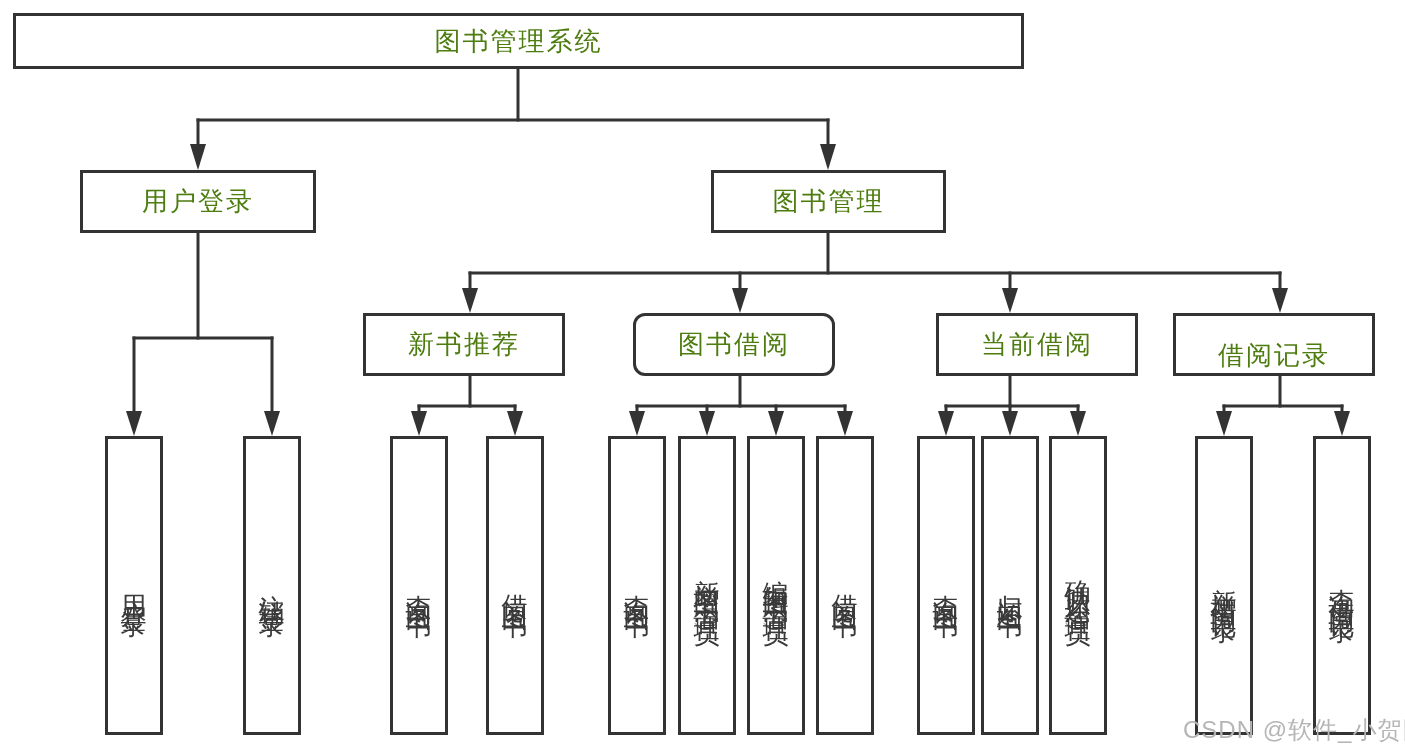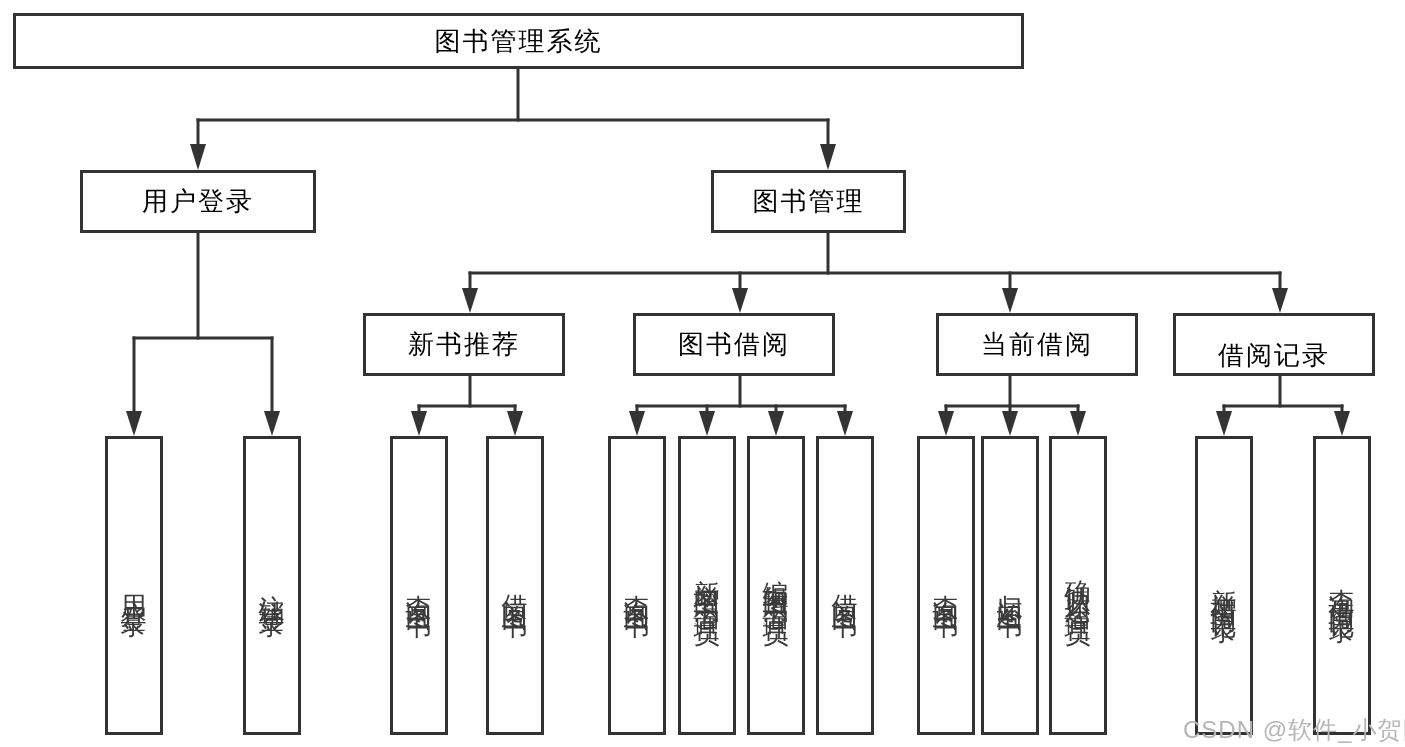--- a/index.html
+++ b/index.html
@@ -30,29 +30,29 @@
     background: #ffffff;
     display: flex;
     align-items: center;
     justify-content: center;
     z-index: 2;
   }
   .hlabel {
     font-size: 26px;
     letter-spacing: 2px;
     white-space: nowrap;
-    color: #000000;
+    color: #4d7c0f;
   }
   .root-box   { left: 13px;  top: 13px;  width: 1011px; height: 56px; }
   .l2-box     { top: 170px; height: 63px; }
   .b-user     { left: 80px;  width: 236px; }
-  .b-mgmt     { left: 711px; width: 195px; }
+  .b-mgmt     { left: 711px; width: 235px; }
   .l3-box     { top: 313px; height: 63px; width: 202px; }
   .b-newrec   { left: 363px; }
-  .b-borrow   { left: 633px; }
+  .b-borrow   { left: 633px; border-radius: 12px; }
   .b-current  { left: 936px; }
   .b-records  { left: 1173px; align-items: flex-end; }
   .vnode {
     top: 436px;
     height: 299px;
     width: 58px;
   }
   .vlabel {
     writing-mode: vertical-rl;
     text-orientation: mixed;

